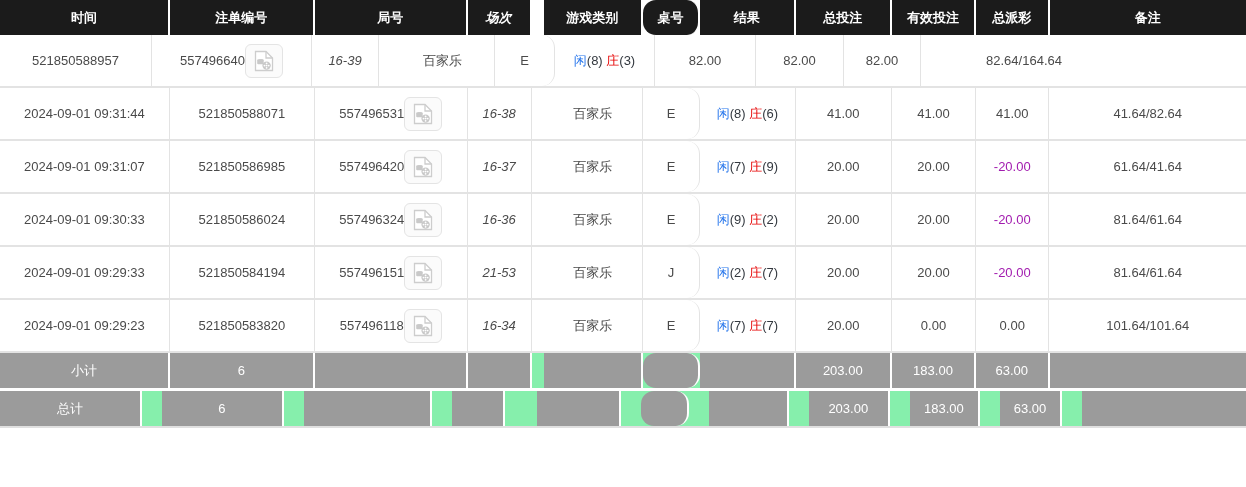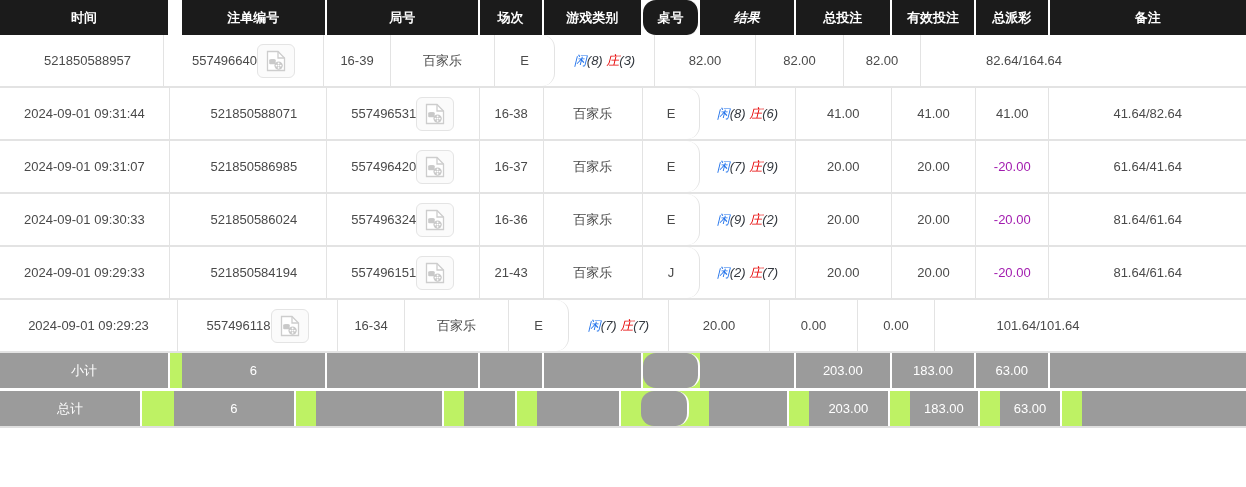--- a/index.html
+++ b/index.html
@@ -3,22 +3,22 @@
 <meta charset="utf-8">
 <style>
   html,body { margin:0; padding:0; background:#ffffff; }
   body { font-family:"Liberation Sans","DejaVu Sans",sans-serif; }
   .page { width:1246px; height:487px; background:#fff; overflow:hidden; }
 
   .tbl { width:1246px; }
   .tr { display:flex; width:1246px; }
 
   
-  .c0{width:178px;} .c1{width:152px;margin-left:12px;} .c2{width:160px;} .c3{width:67px;}
-  .c4{width:104px;}  .c5{width:60px;border-radius:13px;}  .c6{width:100px;font-style:italic;} .c7{width:101px;}
+  .c0{width:178px;} .c1{width:152px;} .c2{width:160px;} .c3{width:67px;font-style:italic;}
+  .c4{width:104px;margin-left:12px;}  .c5{width:60px;border-radius:13px;}  .c6{width:100px;} .c7{width:101px;}
   .c8{width:88px;}  .c9{width:77px;}  .c10{width:206px;}
 
   .th, .td { box-sizing:border-box; display:flex; align-items:center; justify-content:center; }
 
   
   .thead .th {
     height:35px; background:#1b1b1b; color:#ffffff;
     font-size:13px; font-weight:bold;
     border-right:2px solid #ffffff;
   }
@@ -42,21 +42,21 @@
 
   .result-cell span { white-space:pre; }
   .player-label { color:#2273eb; }
   .banker-label { color:#e60000; }
   .result-score { color:#33383f; }
 
   .blue-amount { color:#2273eb; cursor:pointer; }
   .payout-cell.neg { color:#a21caf; }
 
   
-  .foot { background:#bef264; }
+  .foot { background:#86efac; }
   .foot .td {
     height:35px; background:#9b9b9b; color:#ffffff; font-size:13px;
     border-right:2px solid #ffffff;
   }
   .foot .td:last-child { border-right:none; }
   .foot-sub { border-bottom:3px solid #ffffff; }
   .foot-grand { border-bottom:2px solid #e0e0e0;gap:20px; }
 </style>
 </head>
 <body>
@@ -231,37 +231,38 @@
           <rect x="3.2" y="9.2" width="6.5" height="5" rx="1" fill="#c9c9c9"></rect>
           <circle cx="12.6" cy="15.6" r="4.2" fill="#c9c9c9"></circle>
           <circle cx="12.6" cy="15.6" r="0.9" fill="#ffffff"></circle>
           <circle cx="12.6" cy="13.4" r="0.9" fill="#ffffff"></circle>
           <circle cx="12.6" cy="17.8" r="0.9" fill="#ffffff"></circle>
           <circle cx="10.5" cy="15.6" r="0.9" fill="#ffffff"></circle>
           <circle cx="14.7" cy="15.6" r="0.9" fill="#ffffff"></circle>
         </svg>
       </button>
     </div>
-    <div class="td c3">21-43</div>
+    <div class="td c3">21-53</div>
     <div class="td c4">百家乐</div>
     <div class="td c5">J</div>
     <div class="td c6 result-cell">
       <span class="player-label">闲</span>
             <span class="result-score">(2) </span>
             <span class="banker-label">庄</span>
             <span class="result-score">(7)</span>
     </div>
     <div class="td c7 blue-amount">20.00</div>
     <div class="td c8">20.00</div>
     <div class="td c9 payout-cell neg">-20.00</div>
     <div class="td c10">81.64/61.64</div>
   </div>
 
   <div class="tr data">
     <div class="td c0">2024-09-01 09:29:23</div>
+    <div class="td c1">521850583820</div>
     <div class="td c2 round-cell">
       <span>557496118</span>
       <button class="video-btn">
         <svg width="20" height="22" viewBox="0 0 20 22">
           <path d="M1.5 1.5h10.5l6.5 6.5v12.5h-17z" fill="#ffffff" stroke="#cdcdcd" stroke-width="1.3"></path>
           <path d="M12 1.5v6.5h6.5" fill="none" stroke="#cdcdcd" stroke-width="1.3"></path>
           <path d="M9.2 9.2l-4 2v-1.2a0.9 0.9 0 0 0 -0.9 -0.9h-0.1 0z" fill="#c9c9c9"></path>
           <rect x="3.2" y="9.2" width="6.5" height="5" rx="1" fill="#c9c9c9"></rect>
           <circle cx="12.6" cy="15.6" r="4.2" fill="#c9c9c9"></circle>
           <circle cx="12.6" cy="15.6" r="0.9" fill="#ffffff"></circle>

